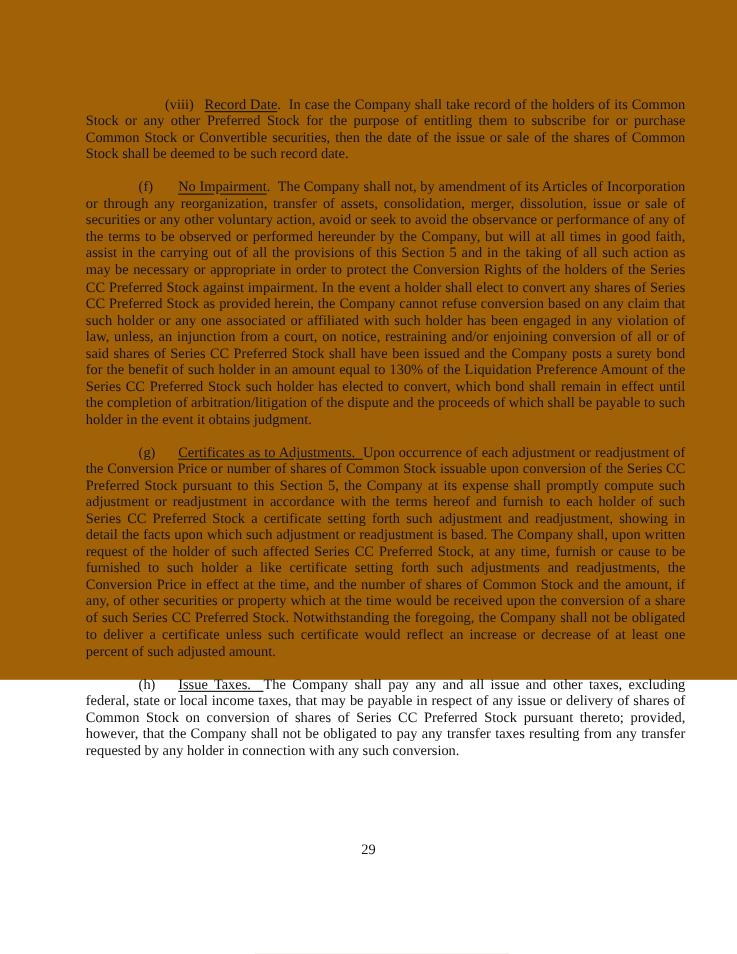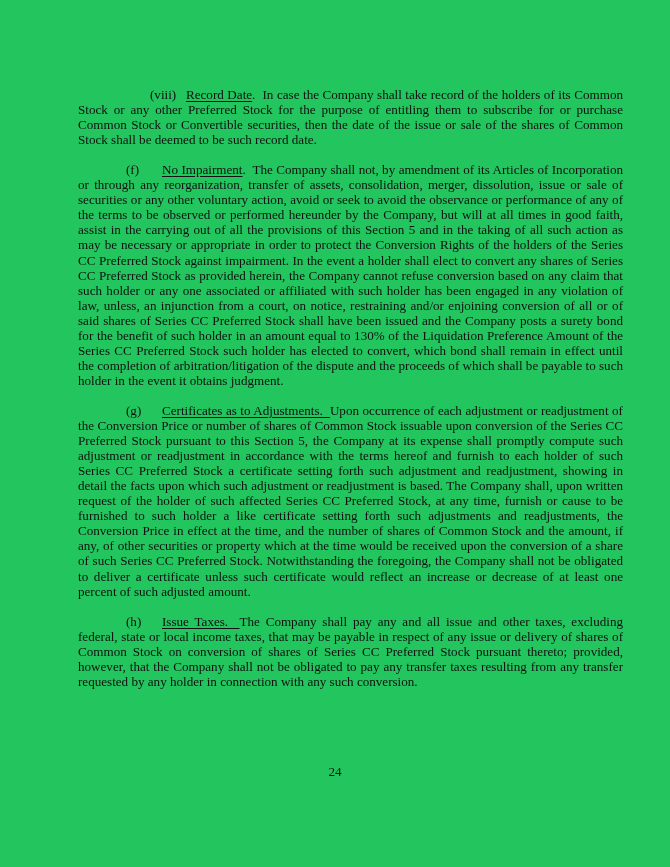--- a/index.html
+++ b/index.html
@@ -12,22 +12,22 @@
       height: 867px;
       position: relative;
       overflow: hidden;
       font-family: "Liberation Serif", serif;
       color: #111111;
     }
     .page {
       position: absolute;
       left: 0; top: 0;
       width: 670px;
-      height: 867px;
-      background: #22c55e;
+      height: 618px;
+      background: #a16207;
     }
     .body-text {
       position: absolute;
       left: 78px;
       top: 87px;
       width: 545px;
       font-size: 13.1px;
       line-height: 15.05px;
     }
     .para {
@@ -67,14 +67,14 @@
     <p class="para first"><span class="marker roman">(viii)</span><span class="heading">Record Date</span><span style="white-space:pre">.  </span><span>In case the Company shall take record of the holders of its Common Stock or any other Preferred Stock for the purpose of entitling them to subscribe for or purchase Common Stock or Convertible securities, then the date of the issue or sale of the shares of Common Stock shall be deemed to be such record date.</span></p>
 
     <p class="para"><span class="marker">(f)</span><span class="heading">No Impairment</span><span style="white-space:pre">.  </span><span>The Company shall not, by amendment of its Articles of Incorporation or through any reorganization, transfer of assets, consolidation, merger, dissolution, issue or sale of securities or any other voluntary action, avoid or seek to avoid the observance or performance of any of the terms to be observed or performed hereunder by the Company, but will at all times in good faith, assist in the carrying out of all the provisions of this Section 5 and in the taking of all such action as may be necessary or appropriate in order to protect the Conversion Rights of the holders of the Series CC Preferred Stock against impairment.  In the event a holder shall elect to convert any shares of Series CC Preferred Stock as provided herein, the Company cannot refuse conversion based on any claim that such holder or any one associated or affiliated with such holder has been engaged in any violation of law, unless, an injunction from a court, on notice, restraining and/or enjoining conversion of all or of said shares of Series CC Preferred Stock shall have been issued and the Company posts a surety bond for the benefit of such holder in an amount equal to 130% of the Liquidation Preference Amount of the Series CC Preferred Stock such holder has elected to convert, which bond shall remain in effect until the completion of arbitration/litigation of the dispute and the proceeds of which shall be payable to such holder in the event it obtains judgment.</span></p>
 
     <p class="para"><span class="marker">(g)</span><span class="heading" style="white-space:pre">Certificates as to Adjustments.  </span><span></span><span>Upon occurrence of each adjustment or readjustment of the Conversion Price or number of shares of Common Stock issuable upon conversion of the Series CC Preferred Stock pursuant to this Section 5, the Company at its expense shall promptly compute such adjustment or readjustment in accordance with the terms hereof and furnish to each holder of such Series CC Preferred Stock a certificate setting forth such adjustment and readjustment, showing in detail the facts upon which such adjustment or readjustment is based.  The Company shall, upon written request of the holder of such affected Series CC Preferred Stock, at any time, furnish or cause to be furnished to such holder a like certificate setting forth such adjustments and readjustments, the Conversion Price in effect at the time, and the number of shares of Common Stock and the amount, if any, of other securities or property which at the time would be received upon the conversion of a share of such Series CC Preferred Stock.  Notwithstanding the foregoing, the Company shall not be obligated to deliver a certificate unless such certificate would reflect an increase or decrease of at least one percent of such adjusted amount.</span></p>
 
     <p class="para"><span class="marker">(h)</span><span class="heading" style="white-space:pre">Issue Taxes.  </span><span></span><span>The Company shall pay any and all issue and other taxes, excluding federal, state or local income taxes, that may be payable in respect of any issue or delivery of shares of Common Stock on conversion of shares of Series CC Preferred Stock pursuant thereto; provided, however, that the Company shall not be obligated to pay any transfer taxes resulting from any transfer requested by any holder in connection with any such conversion.</span></p>
 
   </div>
 
-  <div class="page-number">24</div>
+  <div class="page-number">29</div>
 </div>
 
 </body></html>

